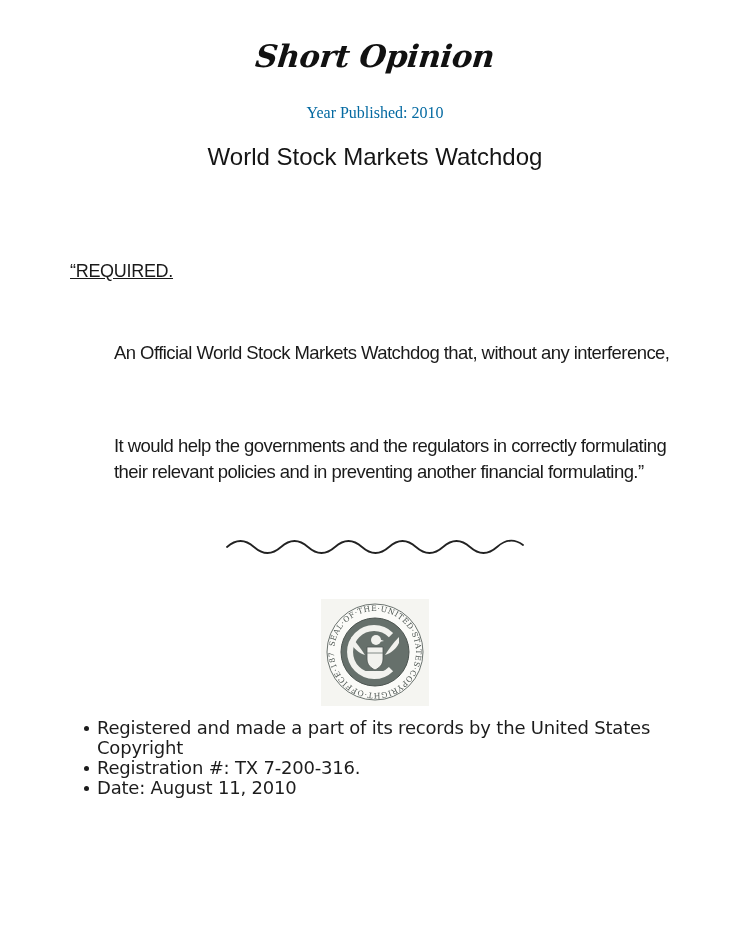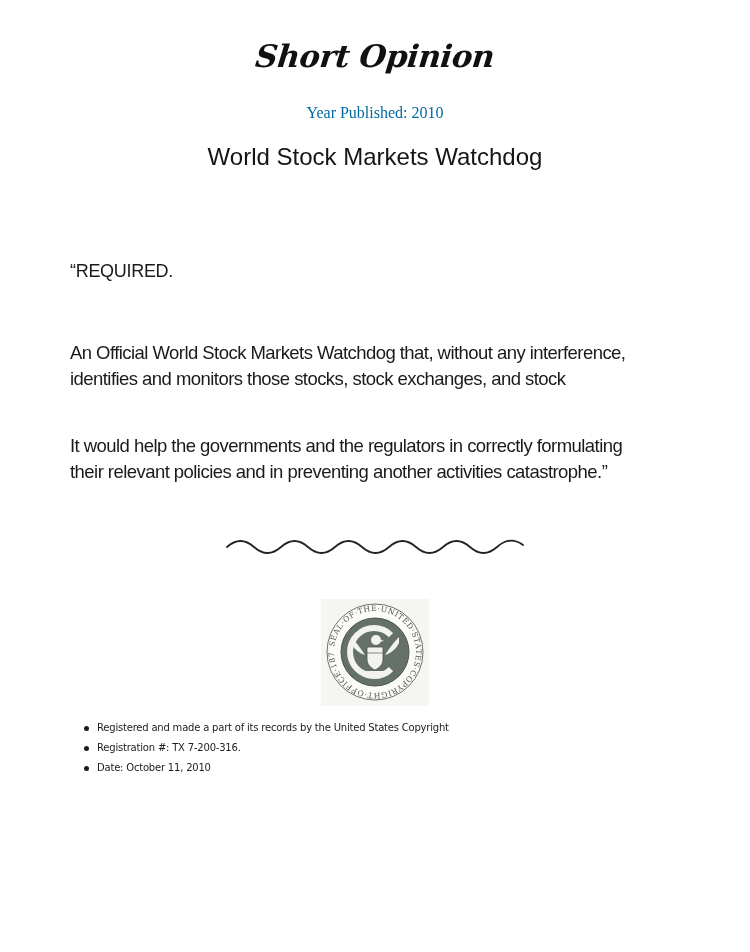--- a/index.html
+++ b/index.html
@@ -42,49 +42,50 @@
     font-size: 24px;
     color: #151515;
   }
 
   .quote-head {
     left: 70px; top: 261px;
     font-family: "Liberation Sans", sans-serif;
     font-size: 18px;
     color: #1a1a1a;
     letter-spacing: -0.3px;
+    text-decoration: underline;
   }
   .para {
     left: 70px; width: 640px;
     font-family: "Liberation Sans", sans-serif;
     font-size: 18.5px;
     line-height: 26px;
     color: #1a1a1a;
     letter-spacing: -0.55px;
     white-space: nowrap;
   }
-  .para span { display: block; }
+  .para span { display: block; margin-left: 44px; }
   .para1 { top: 340px; }
   .para2 { top: 433px; }
 
   .wave {
     left: 224px; top: 535px;
     width: 302px; height: 24px;
   }
 
   .seal-wrap {
     left: 321px; top: 599px;
     width: 108px; height: 107px;
     background: #f5f5f1;
   }
 
   .bullets {
     left: 84px; top: 718px; width: 580px;
     font-family: "DejaVu Sans", sans-serif;
-    font-size: 10px;
+    font-size: 18px;
     line-height: 20px;
     color: #1c1c1c;
     letter-spacing: -0.2px;
   }
   .bullet-item {
     position: relative;
     padding-left: 13px;
   }
   .bullet-dot {
     position: absolute;
@@ -99,26 +100,25 @@
 <body>
 
 <div class="abs script-title">Short Opinion</div>
 <div class="abs year">Year Published: 2010</div>
 <div class="abs doc-title">World Stock Markets Watchdog</div>
 
 <div class="abs quote-head">“REQUIRED.</div>
 
 <div class="abs para para1">
   <span>An Official World Stock Markets Watchdog that, without any interference,</span>
-  <span>identifies and monitors those stocks, stock exchanges, and stock</span>
 </div>
 
 <div class="abs para para2">
   <span>It would help the governments and the regulators in correctly formulating</span>
-  <span>their relevant policies and in preventing another activities catastrophe.”</span>
+  <span>their relevant policies and in preventing another financial formulating.”</span>
 </div>
 
 <svg class="abs wave" viewBox="0 0 302 24" xmlns="http://www.w3.org/2000/svg">
   <path d="M3 12
            C 12 4, 21 4, 30 12 S 48 20, 57 12
            C 66 4, 75 4, 84 12 S 102 20, 111 12
            C 120 4, 129 4, 138 12 S 156 20, 165 12
            C 174 4, 183 4, 192 12 S 210 20, 219 12
            C 228 4, 237 4, 246 12 S 264 20, 273 12
            C 282 4, 291 4, 299 10" fill="none" stroke="#222222" stroke-width="1.8" stroke-linecap="round"></path>
@@ -155,15 +155,15 @@
   <div class="bullet-item">
     <i class="bullet-dot"></i>
     <span class="line">Registered and made a part of its records by the United States Copyright</span>
   </div>
   <div class="bullet-item">
     <i class="bullet-dot"></i>
     <span class="line">Registration #: TX 7-200-316.</span>
   </div>
   <div class="bullet-item">
     <i class="bullet-dot"></i>
-    <span class="line">Date: October 11, 2010</span>
+    <span class="line">Date: August 11, 2010</span>
   </div>
 </div>
 
 </body></html>

